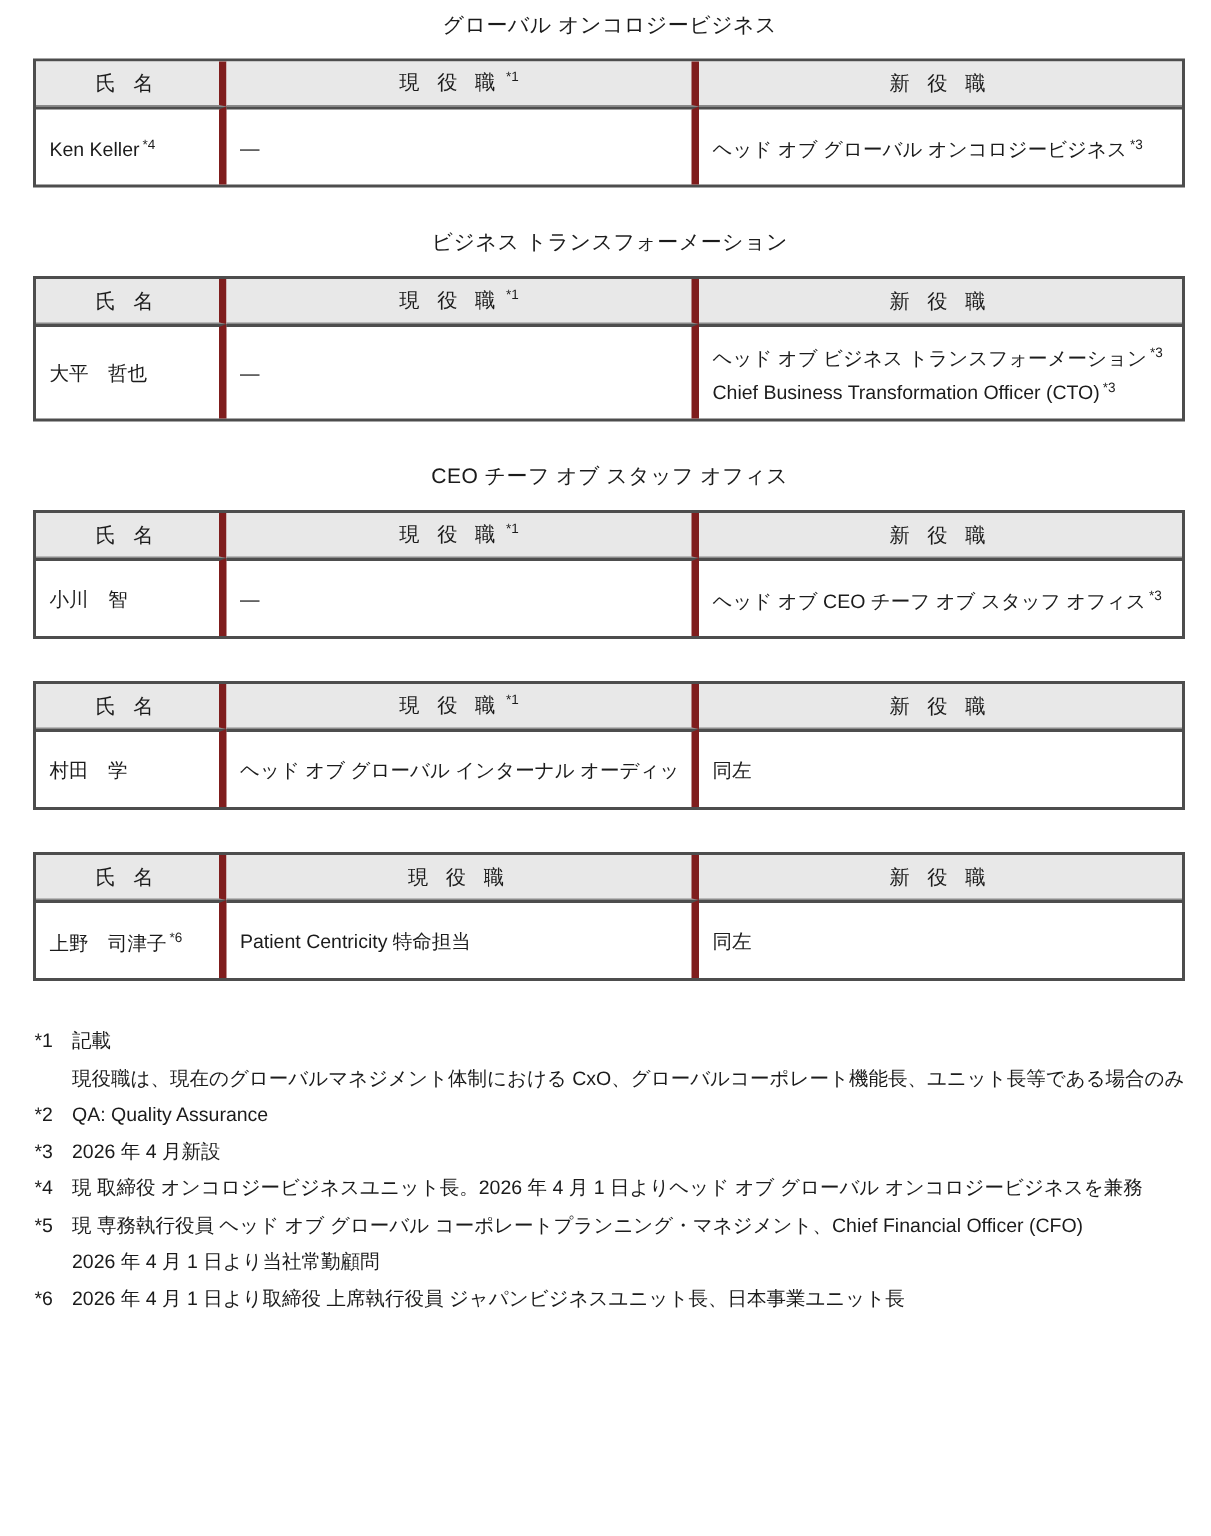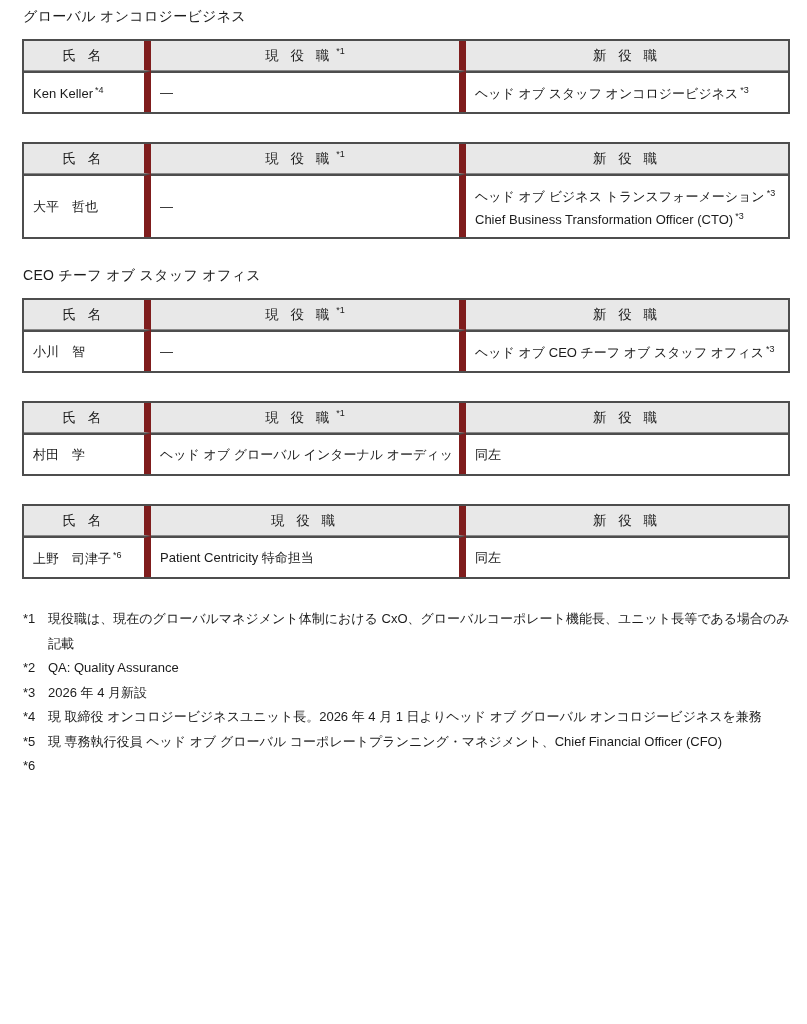--- a/index.html
+++ b/index.html
@@ -15,20 +15,21 @@
     width: 807px; height: 1024px;
     padding: 8px 17px 0 22px;
   }
   .section { margin-bottom: 28px; }
   .section-title {
     font-size: 14px;
     line-height: 17px;
     margin: 0 0 14px 1px;
     letter-spacing: 0.3px;
     white-space: nowrap;
+    text-align: center;
   }
   table.ptable {
     width: 768px;
     table-layout: fixed;
     border-collapse: separate;
     border-spacing: 0;
     border: 2px solid #4d4d4d;
     background: #ffffff;
   }
   .ptable col.c-name    { width: 127px; }
@@ -40,25 +41,25 @@
     height: 29px;
     text-align: center;
     vertical-align: middle;
     border-bottom: 1px solid #8a8a8a;
     letter-spacing: 4px;
     padding: 0 4px;
     overflow: hidden;
     white-space: nowrap;
   }
   .ptable th:not(:last-child),
-  .ptable td:not(:last-child) { border-right: 7px solid #7f1d1d; }
+  .ptable td:not(:last-child) { border-right: 5px solid #7f1d1d; }
   .ptable td {
     font-size: 13px;
     padding: 6px 4px 6px 9px;
-    height: 41px;
+    height: 52px;
     box-sizing: border-box;
     vertical-align: middle;
     overflow: hidden;
   }
   .ptable tbody tr:first-child td { border-top: 2px solid #4d4d4d; }
   .ptable tbody tr + tr td        { border-top: 1px solid #4d4d4d; }
   .ptable tr.tall td { height: 63px; }
   .cell-line { white-space: nowrap; overflow: hidden; line-height: 19px; }
   sup.s {
     font-size: 9px;
@@ -94,28 +95,29 @@
       </thead>
       <tbody>
         <tr>
           <td>
               <div class="cell-line"><span>Ken Keller</span><sup class="s">*4</sup></div>
             </td>
           <td>
               <div class="cell-line"><span>—</span></div>
             </td>
           <td>
-              <div class="cell-line"><span>ヘッド オブ スタッフ オンコロジービジネス</span><sup class="s">*3</sup></div>
-            </td>
-        </tr>
-      </tbody>
-    </table>
-  </div>
-
-  <div class="section">
+              <div class="cell-line"><span>ヘッド オブ グローバル オンコロジービジネス</span><sup class="s">*3</sup></div>
+            </td>
+        </tr>
+      </tbody>
+    </table>
+  </div>
+
+  <div class="section">
+    <div class="section-title">ビジネス トランスフォーメーション</div>
     <table class="ptable">
       <colgroup>
           <col class="c-name">
           <col class="c-current">
           <col class="c-new">
         </colgroup>
       <thead>
         <tr>
           <th><span>氏 名</span></th>
           <th><span>現 役 職</span><sup class="s">*1</sup></th>
@@ -226,37 +228,39 @@
               <div class="cell-line"><span>同左</span></div>
             </td>
         </tr>
       </tbody>
     </table>
   </div>
 
   <div class="footnotes">
     <div class="footnote">
       <span class="fn-marker">*1</span>
+      <div class="fn-line">記載</div>
       <div class="fn-line">現役職は、現在のグローバルマネジメント体制における CxO、グローバルコーポレート機能長、ユニット長等である場合のみ</div>
-      <div class="fn-line">記載</div>
     </div>
     <div class="footnote">
       <span class="fn-marker">*2</span>
       <div class="fn-line">QA: Quality Assurance</div>
     </div>
     <div class="footnote">
       <span class="fn-marker">*3</span>
       <div class="fn-line">2026 年 4 月新設</div>
     </div>
     <div class="footnote">
       <span class="fn-marker">*4</span>
       <div class="fn-line">現 取締役 オンコロジービジネスユニット長。2026 年 4 月 1 日よりヘッド オブ グローバル オンコロジービジネスを兼務</div>
     </div>
     <div class="footnote">
       <span class="fn-marker">*5</span>
       <div class="fn-line">現 専務執行役員 ヘッド オブ グローバル コーポレートプランニング・マネジメント、Chief Financial Officer (CFO)</div>
+      <div class="fn-line">2026 年 4 月 1 日より当社常勤顧問</div>
     </div>
     <div class="footnote">
       <span class="fn-marker">*6</span>
+      <div class="fn-line">2026 年 4 月 1 日より取締役 上席執行役員 ジャパンビジネスユニット長、日本事業ユニット長</div>
     </div>
   </div>
 
 </div>
 
 </body></html>

